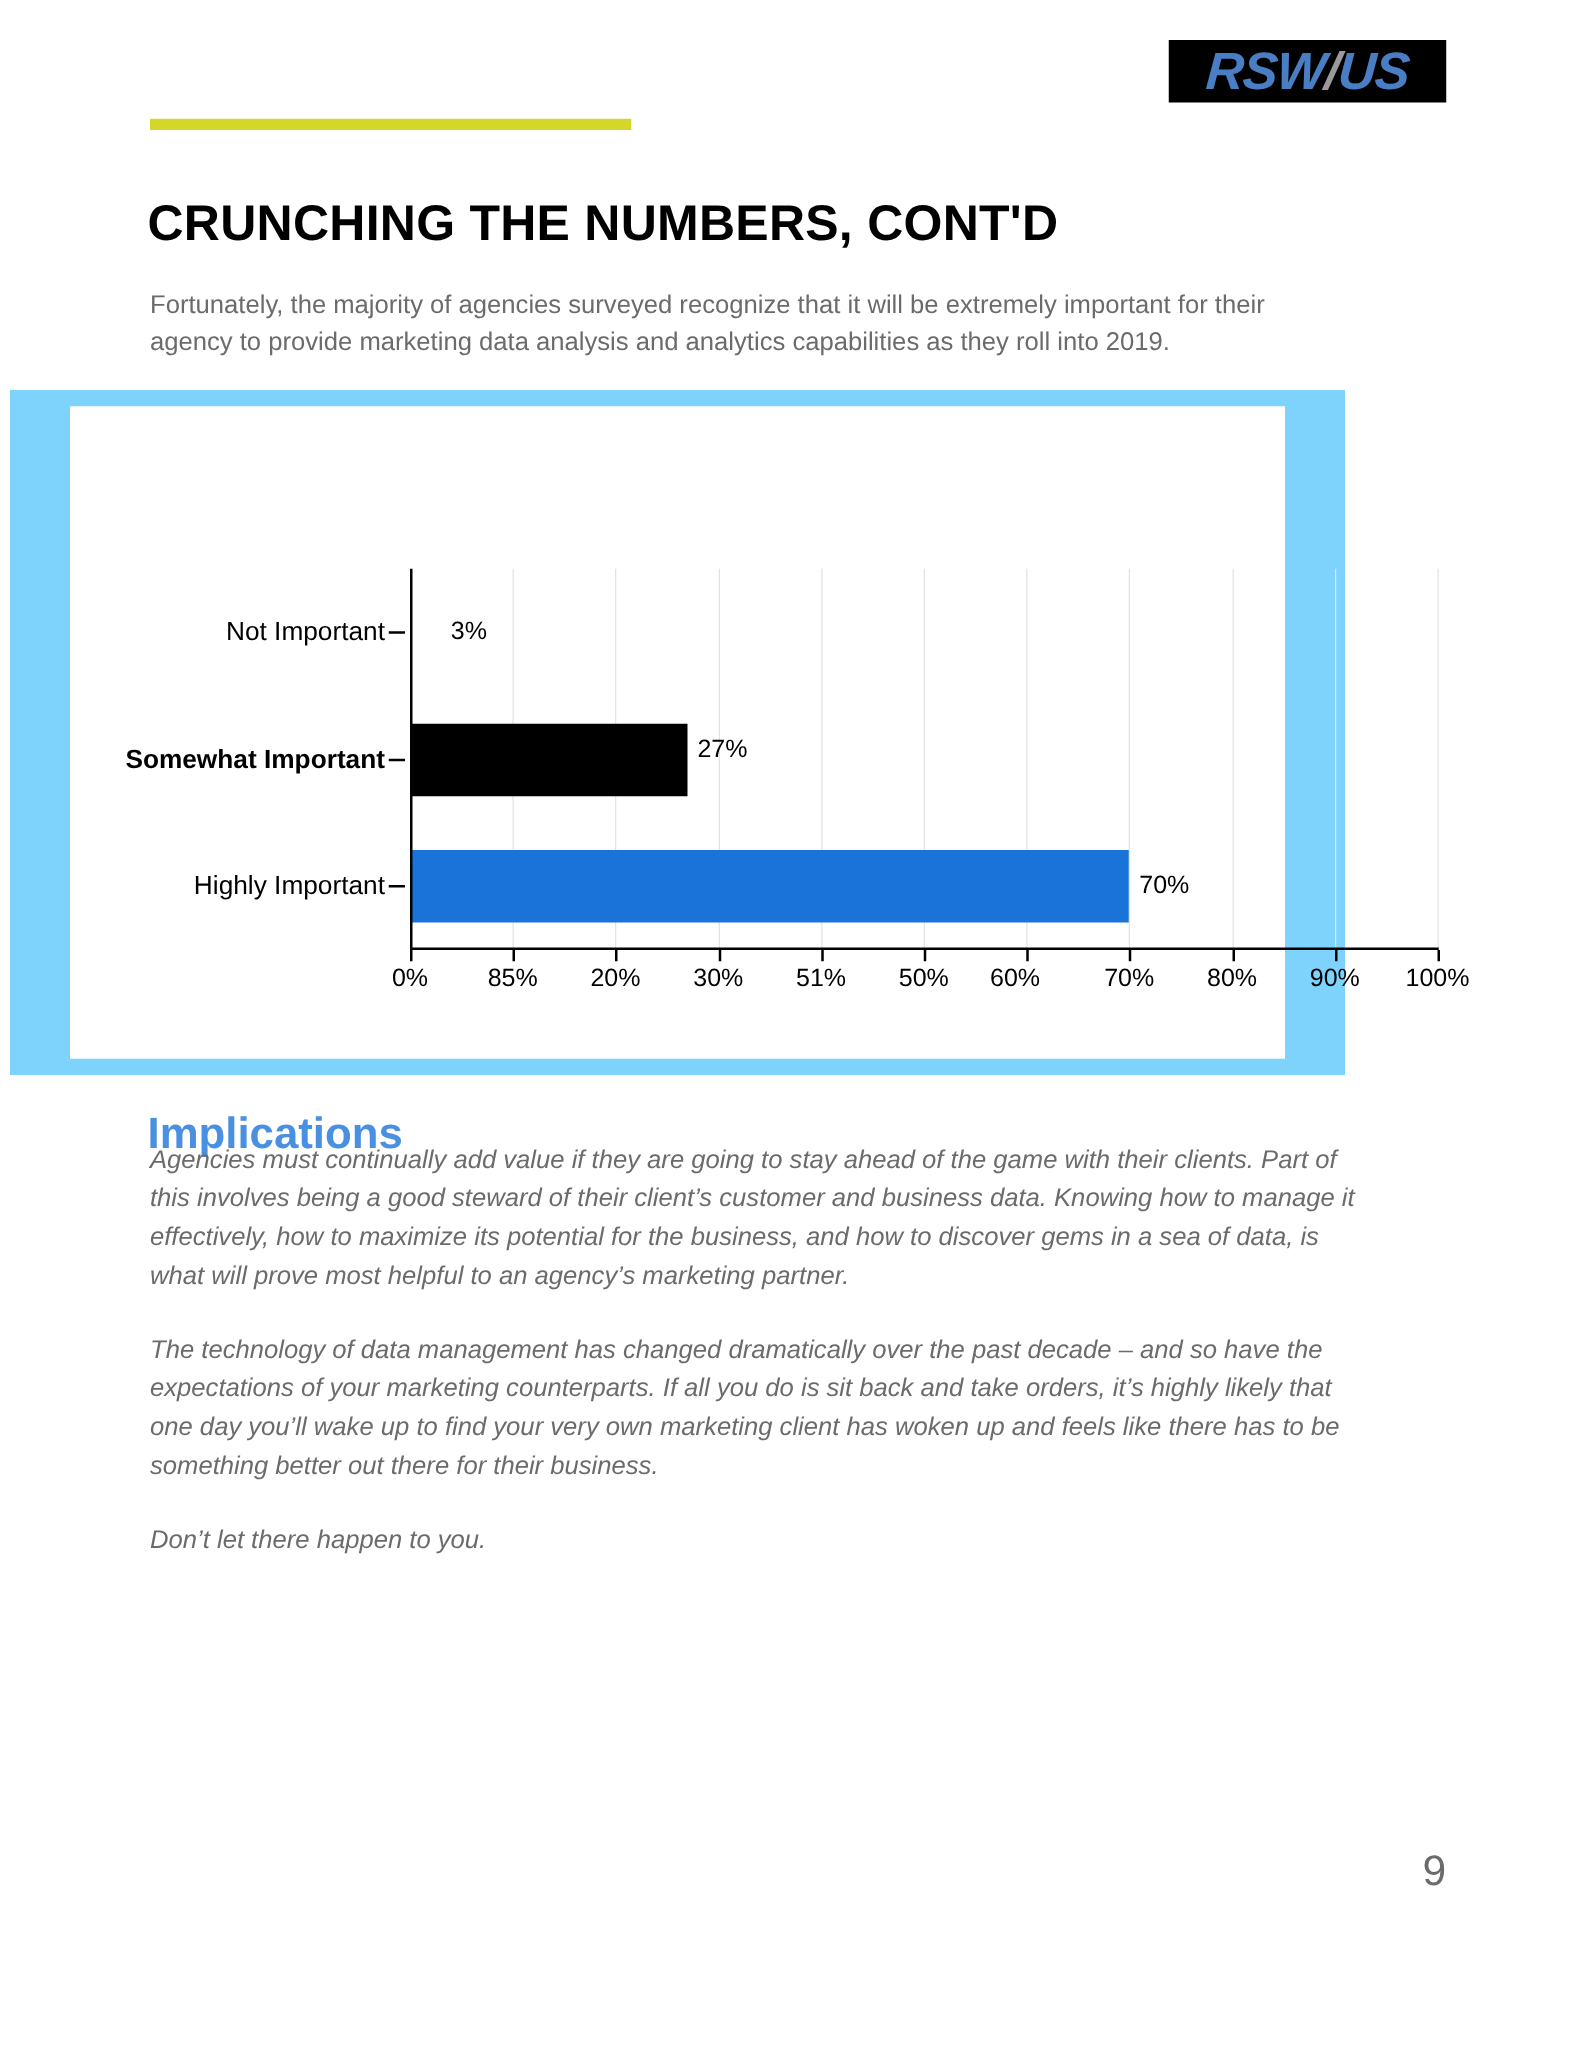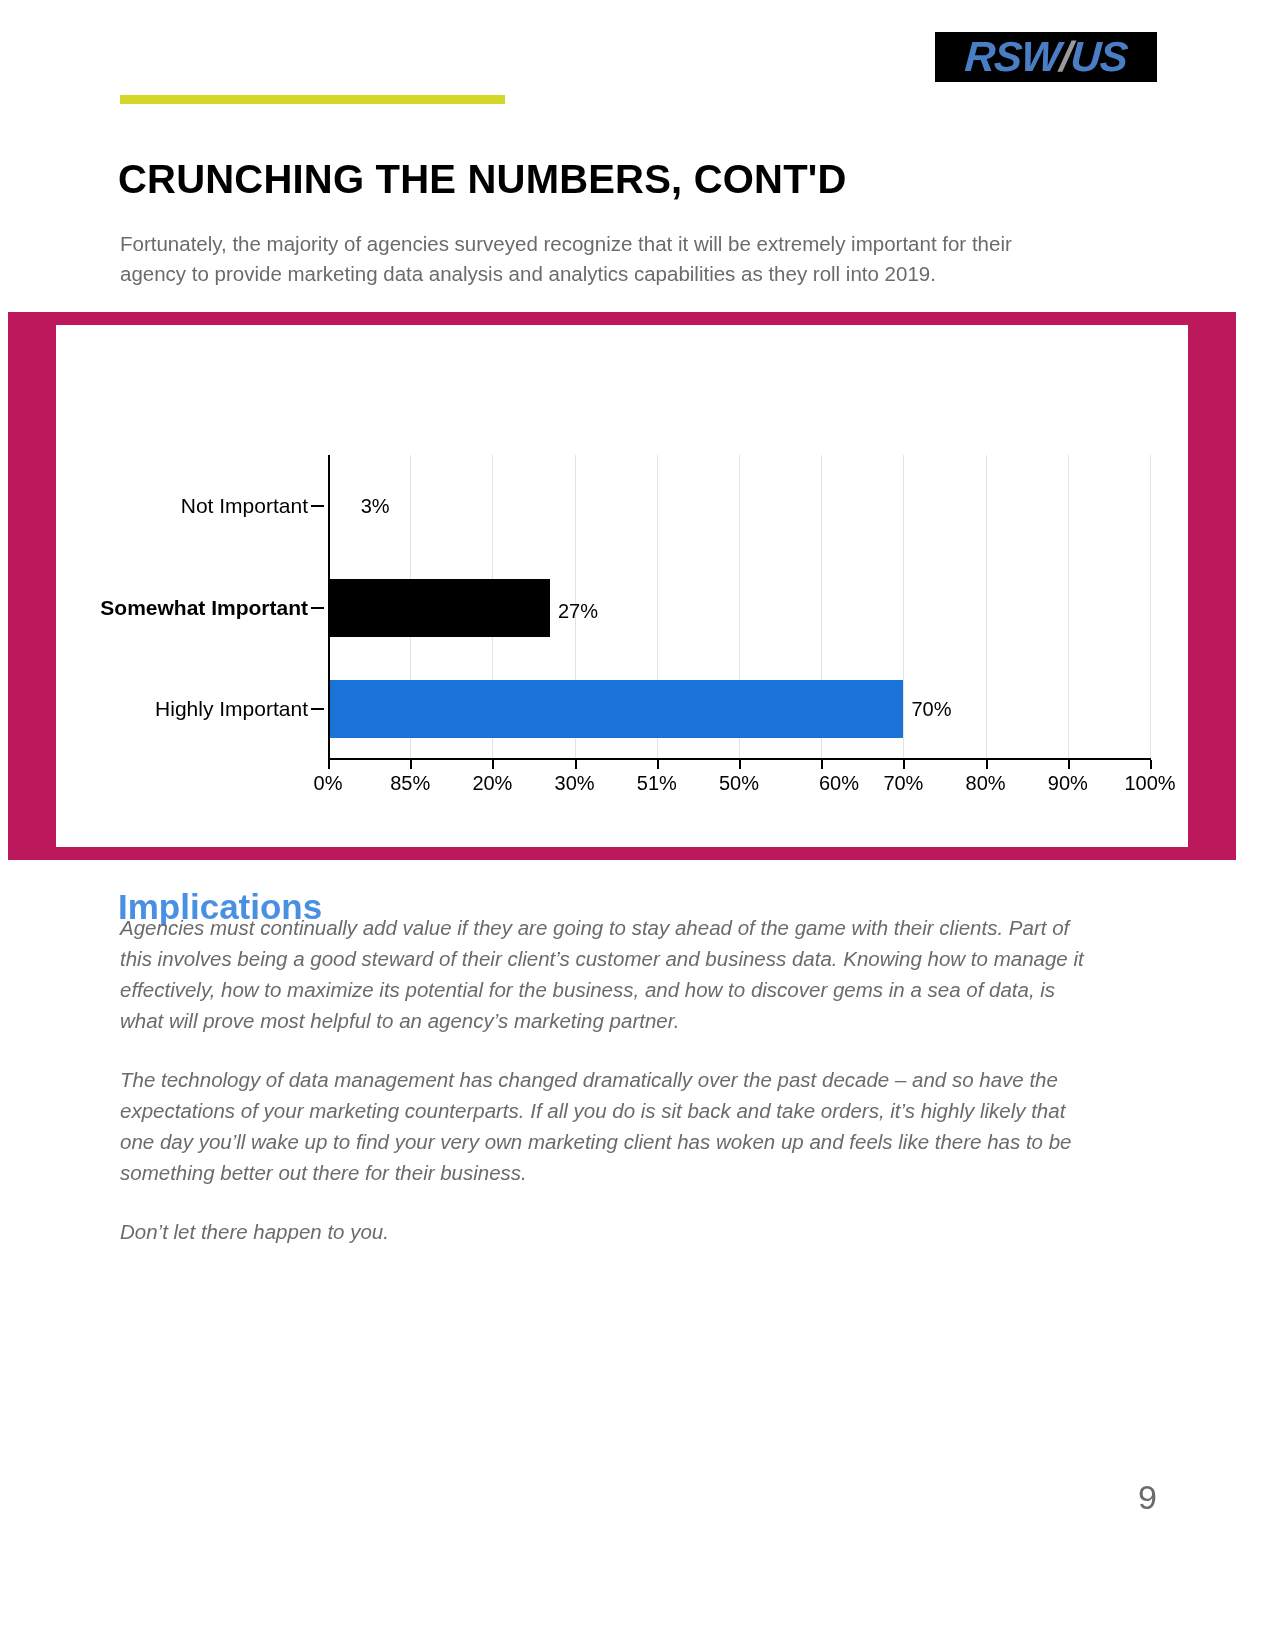--- a/index.html
+++ b/index.html
@@ -72,23 +72,23 @@
     font-size: 20.5px;
     line-height: 30px;
     color: #6b6b6b;
   }
 
   
   .chart-frame {
     position: absolute;
     left: 8px;
     top: 312px;
-    width: 1228px;
+    width: 1068px;
     height: 548px;
-    background: #be185d;
+    background: #7dd3fc;
     box-sizing: border-box;
     padding: 13px 48px 13px 48px;
   }
   .chart-inner {
     position: relative;
     width: 100%;
     height: 100%;
     background: #ffffff;
   }
 
@@ -261,40 +261,40 @@
             <div class="gridline" style="left: 328.8px;"></div>
             <div class="gridline" style="left: 411px;"></div>
             <div class="gridline" style="left: 493.2px;"></div>
             <div class="gridline" style="left: 575.4px;"></div>
             <div class="gridline" style="left: 657.6px;"></div>
             <div class="gridline" style="left: 739.8px;"></div>
             <div class="gridline" style="left: 822px;"></div>
             <div class="bar" style="width: 24.66px; top: 21.8333px; background: rgb(255, 255, 255);"></div>
             <div class="bar-value" style="left: 32.66px; top: 50.8333px;">3%</div>
             <div class="bar" style="width: 221.94px; top: 123.5px; background: rgb(0, 0, 0);"></div>
-            <div class="bar-value" style="left: 229.94px; top: 156px;">27%</div>
+            <div class="bar-value" style="left: 229.94px; top: 145px;">27%</div>
             <div class="bar" style="width: 575.4px; top: 225.167px; background: rgb(26, 115, 217);"></div>
             <div class="bar-value" style="left: 583.4px; top: 254.167px;">70%</div>
           </div>
 
         <div class="x-ticks" id="x-ticks">
             <div class="x-tick-mark" style="left: 0px;"></div>
             <div class="x-tick-label" style="left: 0px;">0%</div>
             <div class="x-tick-mark" style="left: 82.2px;"></div>
             <div class="x-tick-label" style="left: 82.2px;">85%</div>
             <div class="x-tick-mark" style="left: 164.4px;"></div>
             <div class="x-tick-label" style="left: 164.4px;">20%</div>
             <div class="x-tick-mark" style="left: 246.6px;"></div>
             <div class="x-tick-label" style="left: 246.6px;">30%</div>
             <div class="x-tick-mark" style="left: 328.8px;"></div>
             <div class="x-tick-label" style="left: 328.8px;">51%</div>
             <div class="x-tick-mark" style="left: 411px;"></div>
             <div class="x-tick-label" style="left: 411px;">50%</div>
             <div class="x-tick-mark" style="left: 493.2px;"></div>
-            <div class="x-tick-label" style="left: 511px;">60%</div>
+            <div class="x-tick-label" style="left: 484px;">60%</div>
             <div class="x-tick-mark" style="left: 575.4px;"></div>
             <div class="x-tick-label" style="left: 575.4px;">70%</div>
             <div class="x-tick-mark" style="left: 657.6px;"></div>
             <div class="x-tick-label" style="left: 657.6px;">80%</div>
             <div class="x-tick-mark" style="left: 739.8px;"></div>
             <div class="x-tick-label" style="left: 739.8px;">90%</div>
             <div class="x-tick-mark" style="left: 822px;"></div>
             <div class="x-tick-label" style="left: 822px;">100%</div>
           </div>
 

